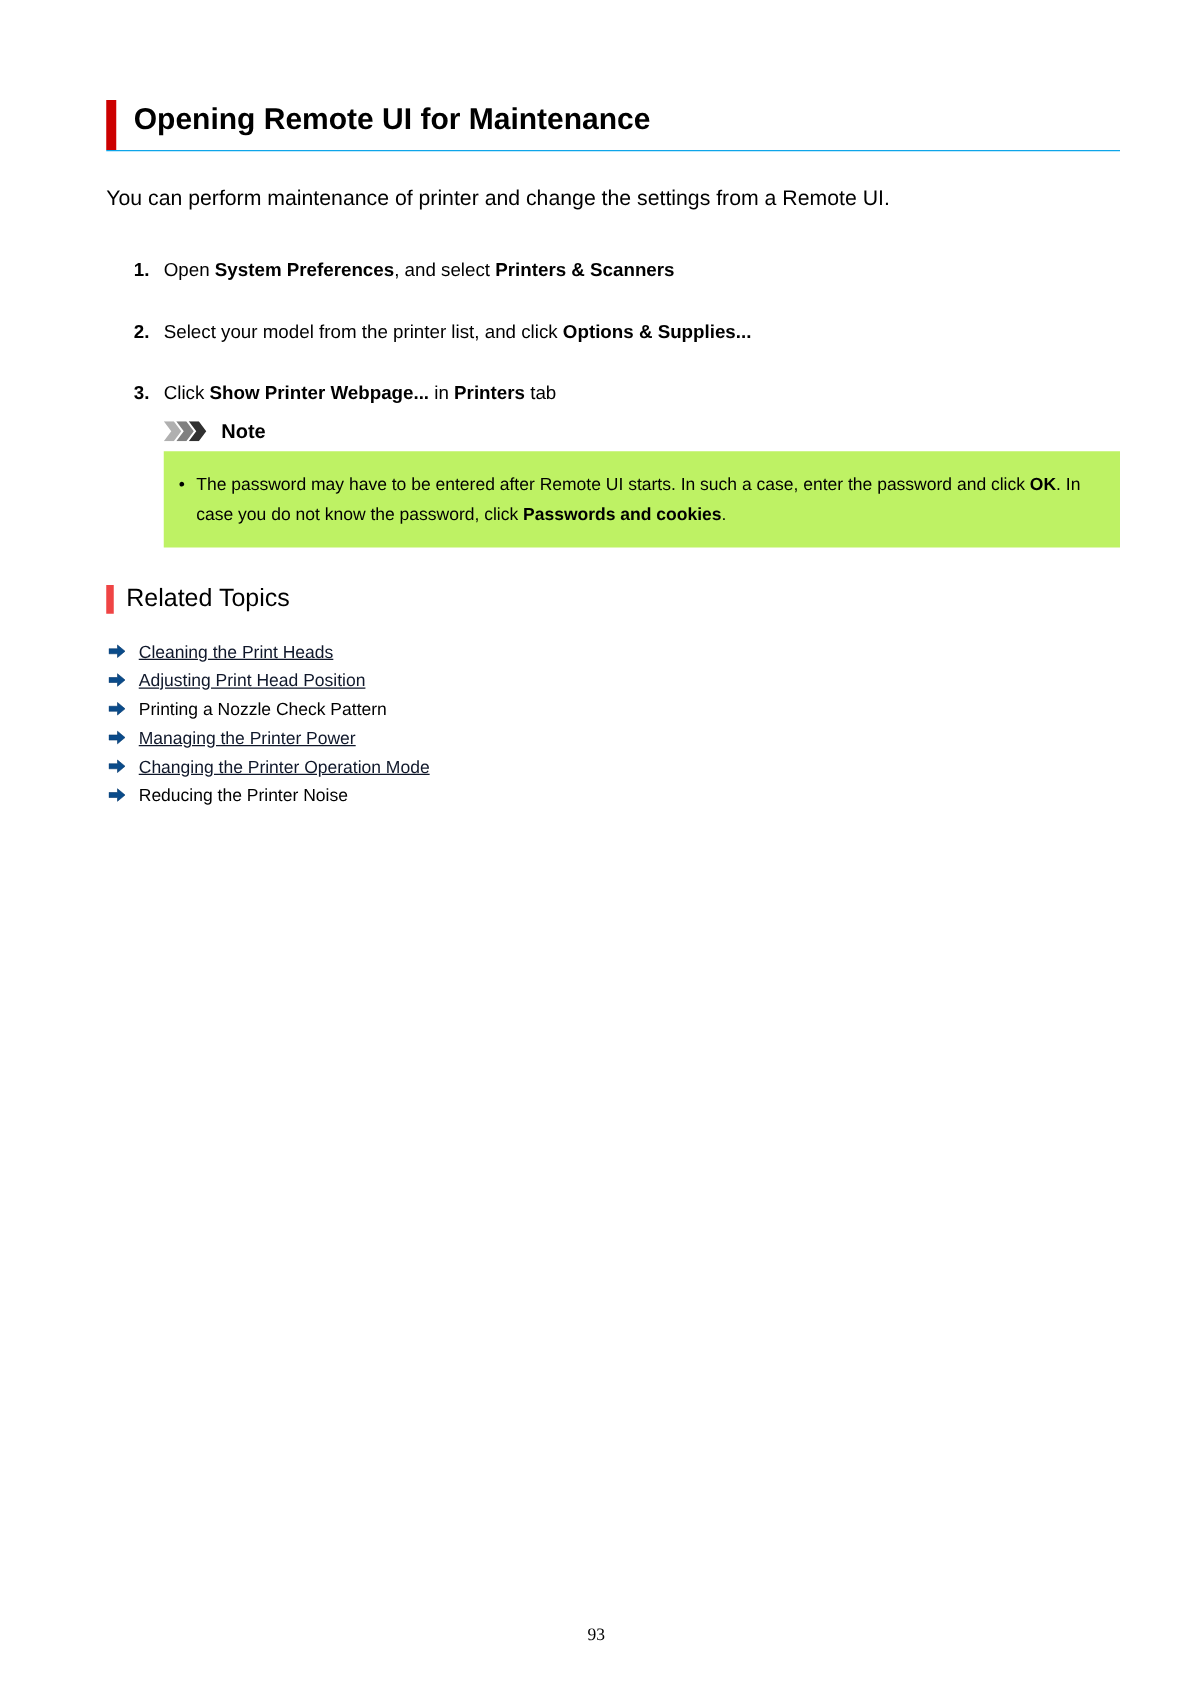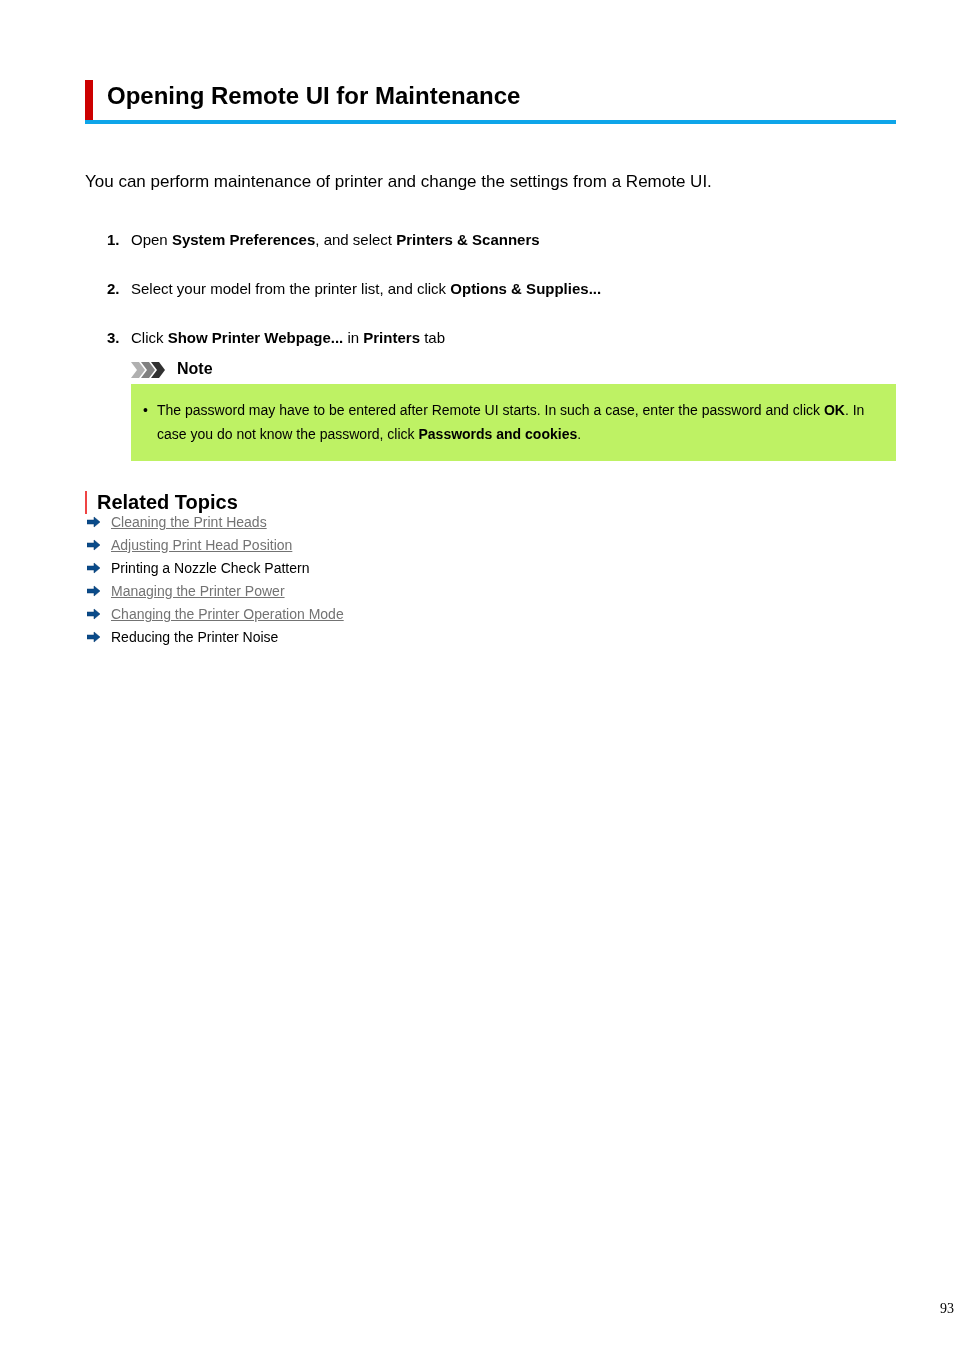--- a/index.html
+++ b/index.html
@@ -12,22 +12,22 @@
       background: #ffffff;
       width: 954px;
       height: 1350px;
       position: relative;
       color: #000000;
     }
     .page-container {
       padding: 80px 58px 0 85px;
     }
     .main-heading-wrapper {
-      border-bottom: 4px solid #0ea5e9;
-      margin-bottom: 44px;
+      border-bottom: 1px solid #0ea5e9;
+      margin-bottom: 24px;
     }
     .main-heading {
       border-left: 8px solid #cc0000;
       padding-left: 14px;
       font-size: 24px;
       font-weight: bold;
       padding-bottom: 10px;
       padding-top: 2px;
     }
     .intro-text {
@@ -61,21 +61,21 @@
     }
     .bold {
       font-weight: bold;
     }
     .note-wrapper {
       margin-left: 24px;
       margin-top: 8px;
     }
     .note-header {
       display: flex;
-      align-items: flex-end;
+      align-items: flex-start;
       gap: 8px;
       margin-bottom: 6px;
     }
     .chevron-icon {
       display: inline-flex;
     }
     .note-label {
       font-size: 16px;
       font-weight: bold;
     }
@@ -88,55 +88,56 @@
     .note-box-bullet {
       position: relative;
     }
     .note-box-bullet::before {
       content: "•";
       position: absolute;
       left: -14px;
       top: 0;
     }
     .sub-heading {
-      border-left: 2px solid #ef4444;
+      border-left: 6px solid #ef4444;
       padding-left: 10px;
       font-size: 20px;
-      font-weight: bold;
+      font-weight: normal;
       margin-top: 30px;
+      margin-bottom: 22px;
     }
     .related-list {
       list-style: none;
       padding-left: 2px;
     }
     .related-item {
       display: flex;
       align-items: center;
       gap: 10px;
       font-size: 14px;
       margin-bottom: 7px;
     }
     .arrow-icon {
       display: inline-flex;
       flex-shrink: 0;
     }
     .link-text {
-      color: #737373;
+      color: #0f172a;
       text-decoration: underline;
     }
     .plain-text {
       color: #000000;
       text-align: right;
     }
     .page-number {
       position: absolute;
       bottom: 33px;
       left: 0;
       right: 0;
-      text-align: right;
+      text-align: center;
       font-family: "Times New Roman", Times, serif;
       font-size: 14px;
       color: #000000;
     }
   </style>
 </head>
 <body>
 
 <div class="page-container">
 

